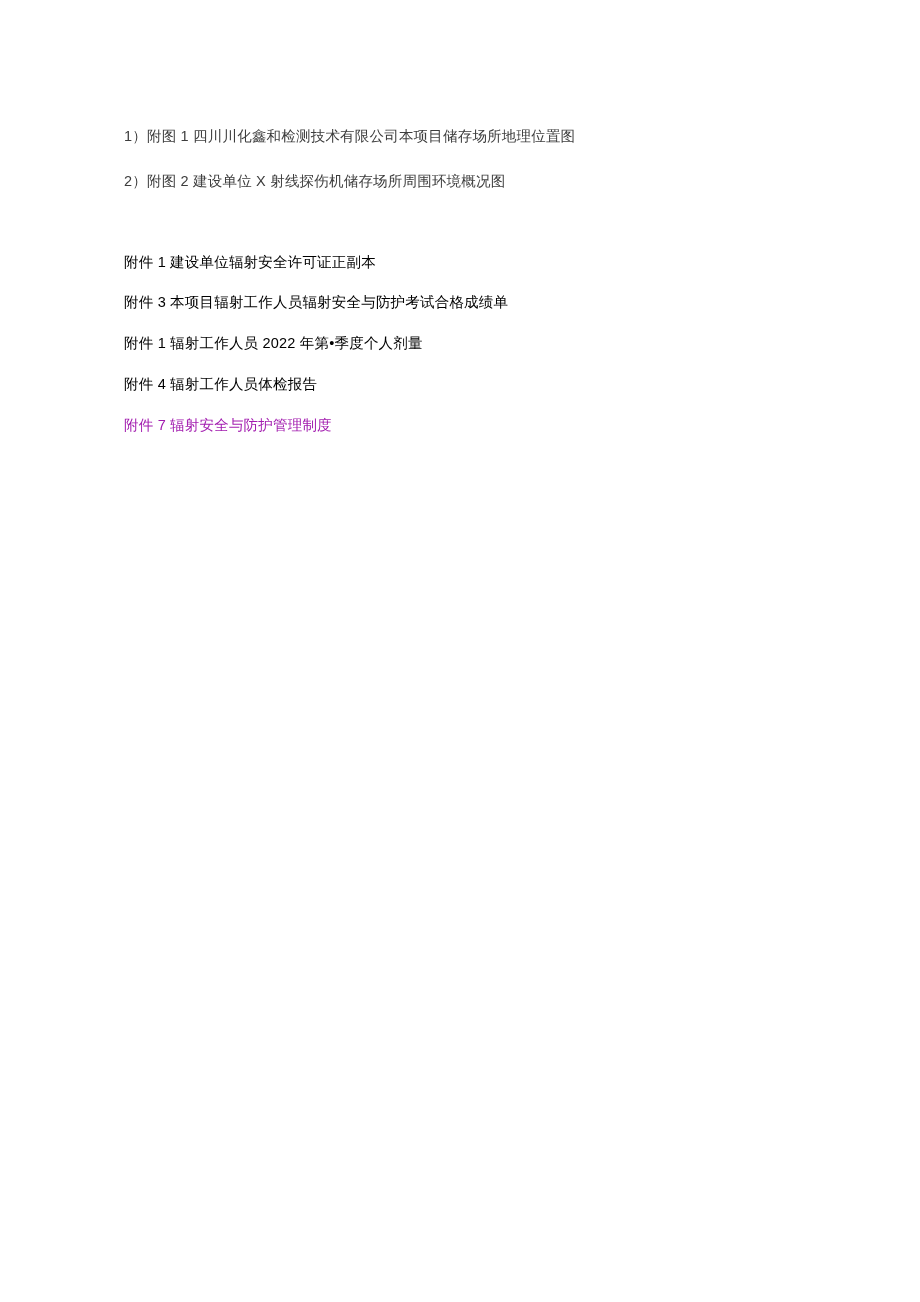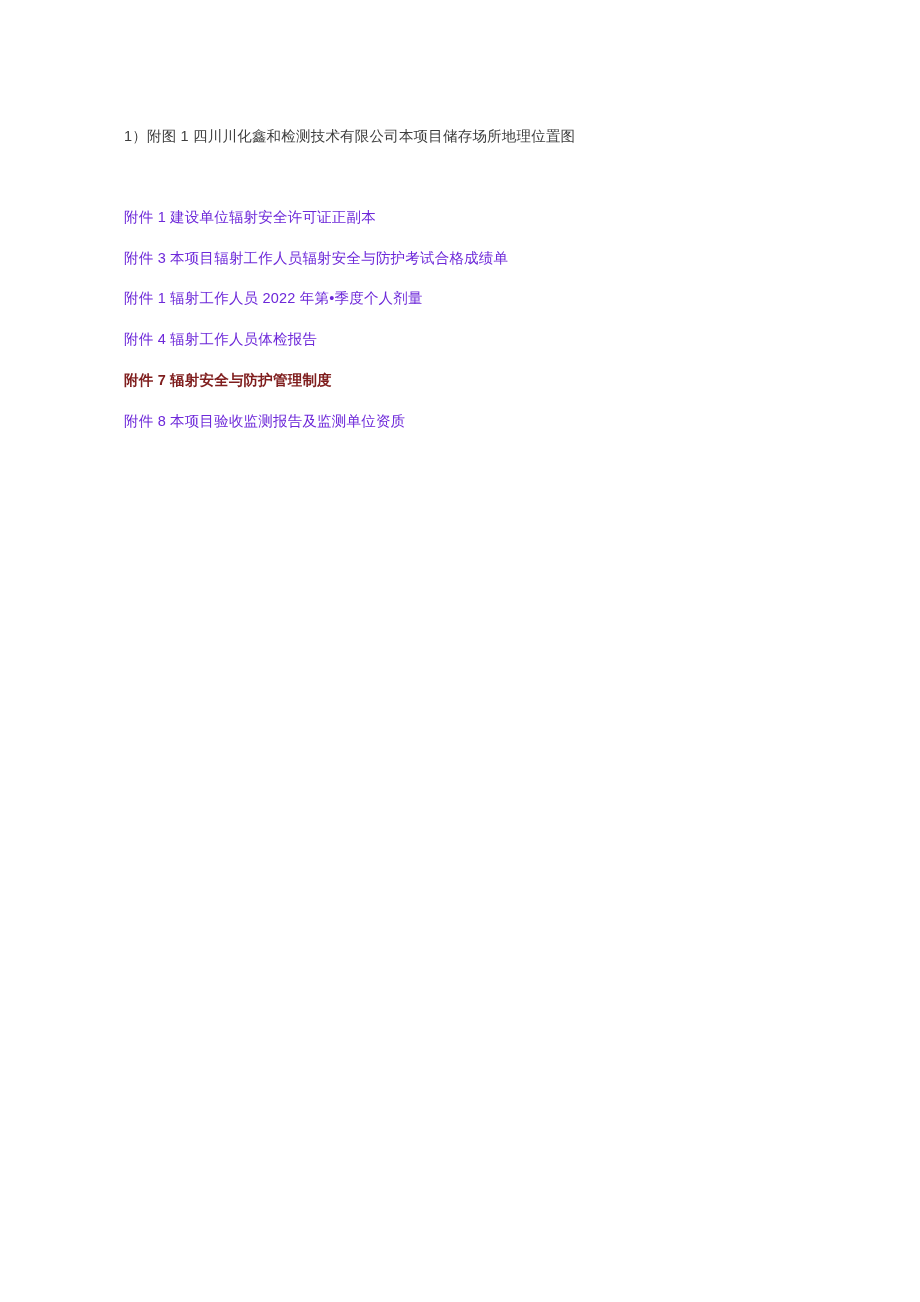--- a/index.html
+++ b/index.html
@@ -38,45 +38,45 @@
   .gap {
     height: 36px;
   }
   .appendix-list {
     margin: 0;
     padding: 0;
   }
   .appendix-line {
     font-size: 14.5px;
     line-height: 1.5;
-    color: #6d28d9;
+    color: #000000;
     margin-bottom: 19px;
     letter-spacing: 0.2px;
     white-space: nowrap;
   }
   .appendix-line.bold {
-    font-weight: bold;
-    color: #7f1d1d;
+    font-weight: normal;
+    color: #a21caf;
   }
 </style>
 </head>
 <body>
 
 <div class="page">
   <div class="content">
 
     <div class="figure-list">
       <div class="figure-line">1）附图 1 四川川化鑫和检测技术有限公司本项目储存场所地理位置图</div>
+      <div class="figure-line">2）附图 2 建设单位 X 射线探伤机储存场所周围环境概况图</div>
     </div>
 
     <div class="gap"></div>
 
     <div class="appendix-list">
       <div class="appendix-line">附件 1 建设单位辐射安全许可证正副本</div>
       <div class="appendix-line">附件 3 本项目辐射工作人员辐射安全与防护考试合格成绩单</div>
       <div class="appendix-line">附件 1 辐射工作人员 2022 年第•季度个人剂量</div>
       <div class="appendix-line">附件 4 辐射工作人员体检报告</div>
       <div class="appendix-line bold">附件 7 辐射安全与防护管理制度</div>
-      <div class="appendix-line">附件 8 本项目验收监测报告及监测单位资质</div>
     </div>
 
   </div>
 </div>
 
 </body></html>

